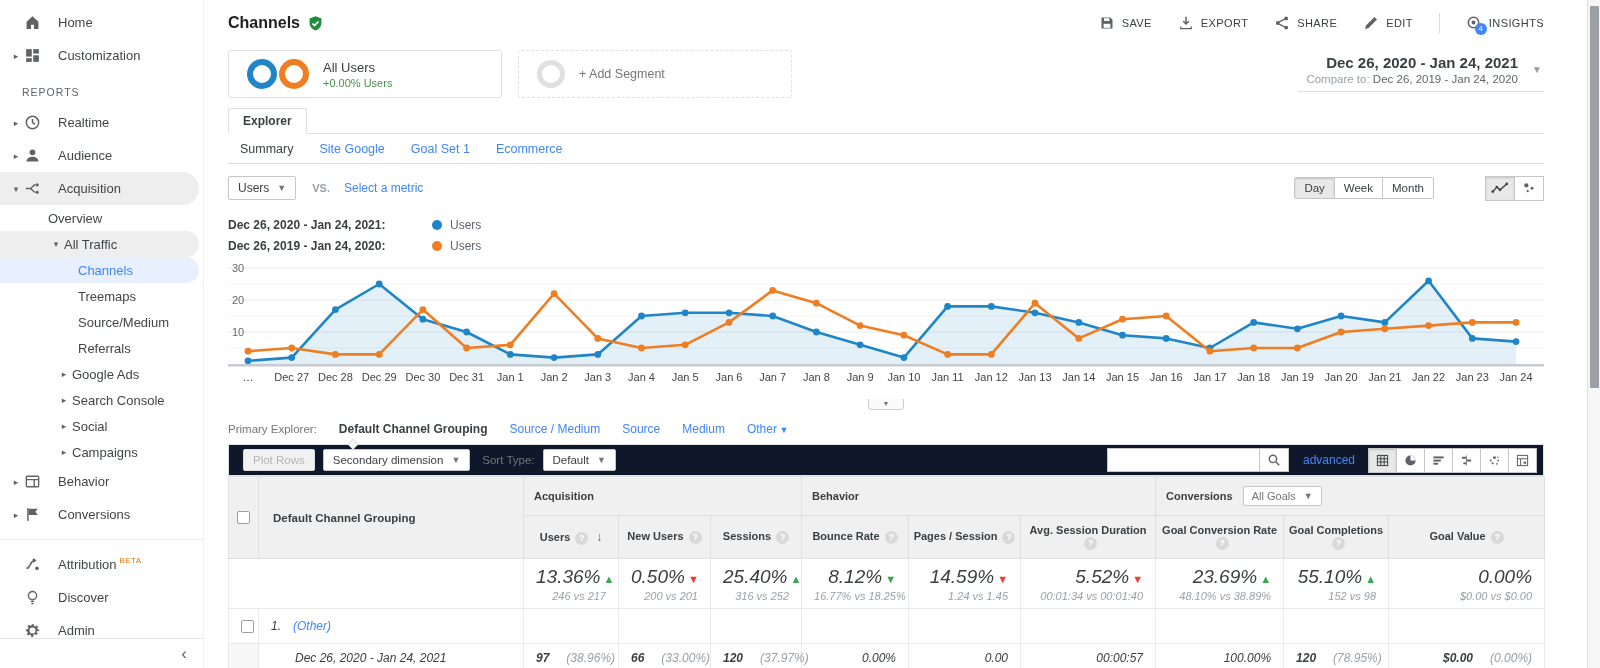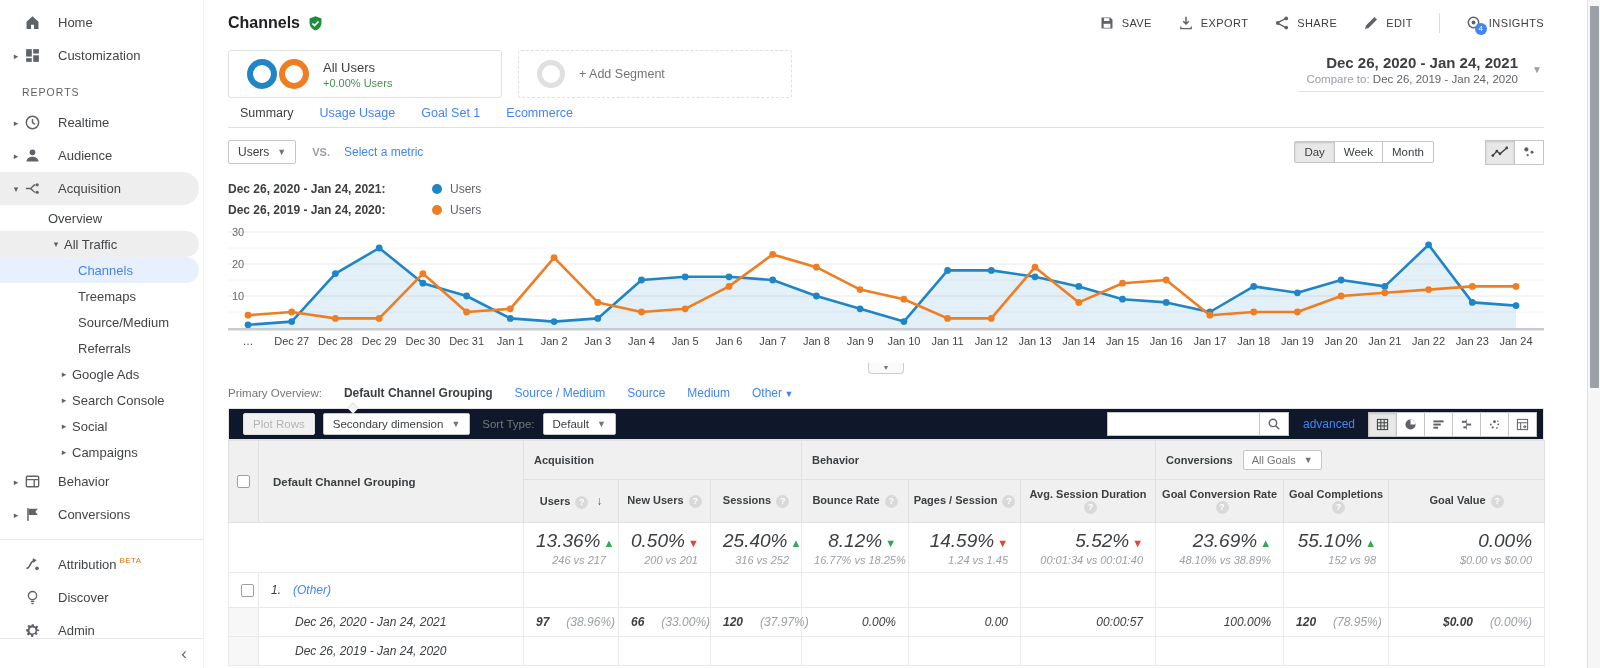--- a/index.html
+++ b/index.html
@@ -367,23 +367,26 @@
         </div>
         <div class="date-block">
           <div class="date-primary">Dec 26, 2020 - Jan 24, 2021</div>
           <div class="date-compare">
             <span>Compare to:</span> <b>Dec 26, 2019 - Jan 24, 2020</b>
           </div>
           <span class="date-caret">▼</span>
         </div>
       </div>
 
+      <div class="tab-row">
+        <div class="tab">Explorer</div>
+      </div>
       <div class="subnav" id="subnav">
           <a class="active">Summary</a>
-          <a class="">Usage Usage</a>
+          <a class="">Site Google</a>
           <a class="">Goal Set 1</a>
           <a class="">Ecommerce</a>
         </div>
 
       <div class="metric-row">
         <button class="dd-btn">
           <span>Users</span>
           <span class="dd-caret">▼</span>
         </button>
         <span class="vs-label">VS.</span>
@@ -527,21 +530,21 @@
             <text x="1069.4" y="121" font-size="11" fill="#444" text-anchor="middle">Jan 19</text>
             <text x="1113.1" y="121" font-size="11" fill="#444" text-anchor="middle">Jan 20</text>
             <text x="1156.8" y="121" font-size="11" fill="#444" text-anchor="middle">Jan 21</text>
             <text x="1200.6" y="121" font-size="11" fill="#444" text-anchor="middle">Jan 22</text>
             <text x="1244.3" y="121" font-size="11" fill="#444" text-anchor="middle">Jan 23</text>
             <text x="1288.0" y="121" font-size="11" fill="#444" text-anchor="middle">Jan 24</text>
           </svg></div>
       <div class="chart-handle">▼</div>
 
       <div class="primary-dim" id="primary-dim">
-          <span class="pd-label">Primary Overview:</span>
+          <span class="pd-label">Primary Explorer:</span>
           <span class="pd-opt active">Default Channel Grouping</span>
           <span class="pd-opt">Source / Medium</span>
           <span class="pd-opt">Source</span>
           <span class="pd-opt">Medium</span>
           <span class="pd-opt">Other<span class="pd-caret"> ▼</span></span>
         </div>
 
       <div class="table-toolbar">
         <span class="notch"></span>
         <button class="tb-btn disabled">Plot Rows</button>

